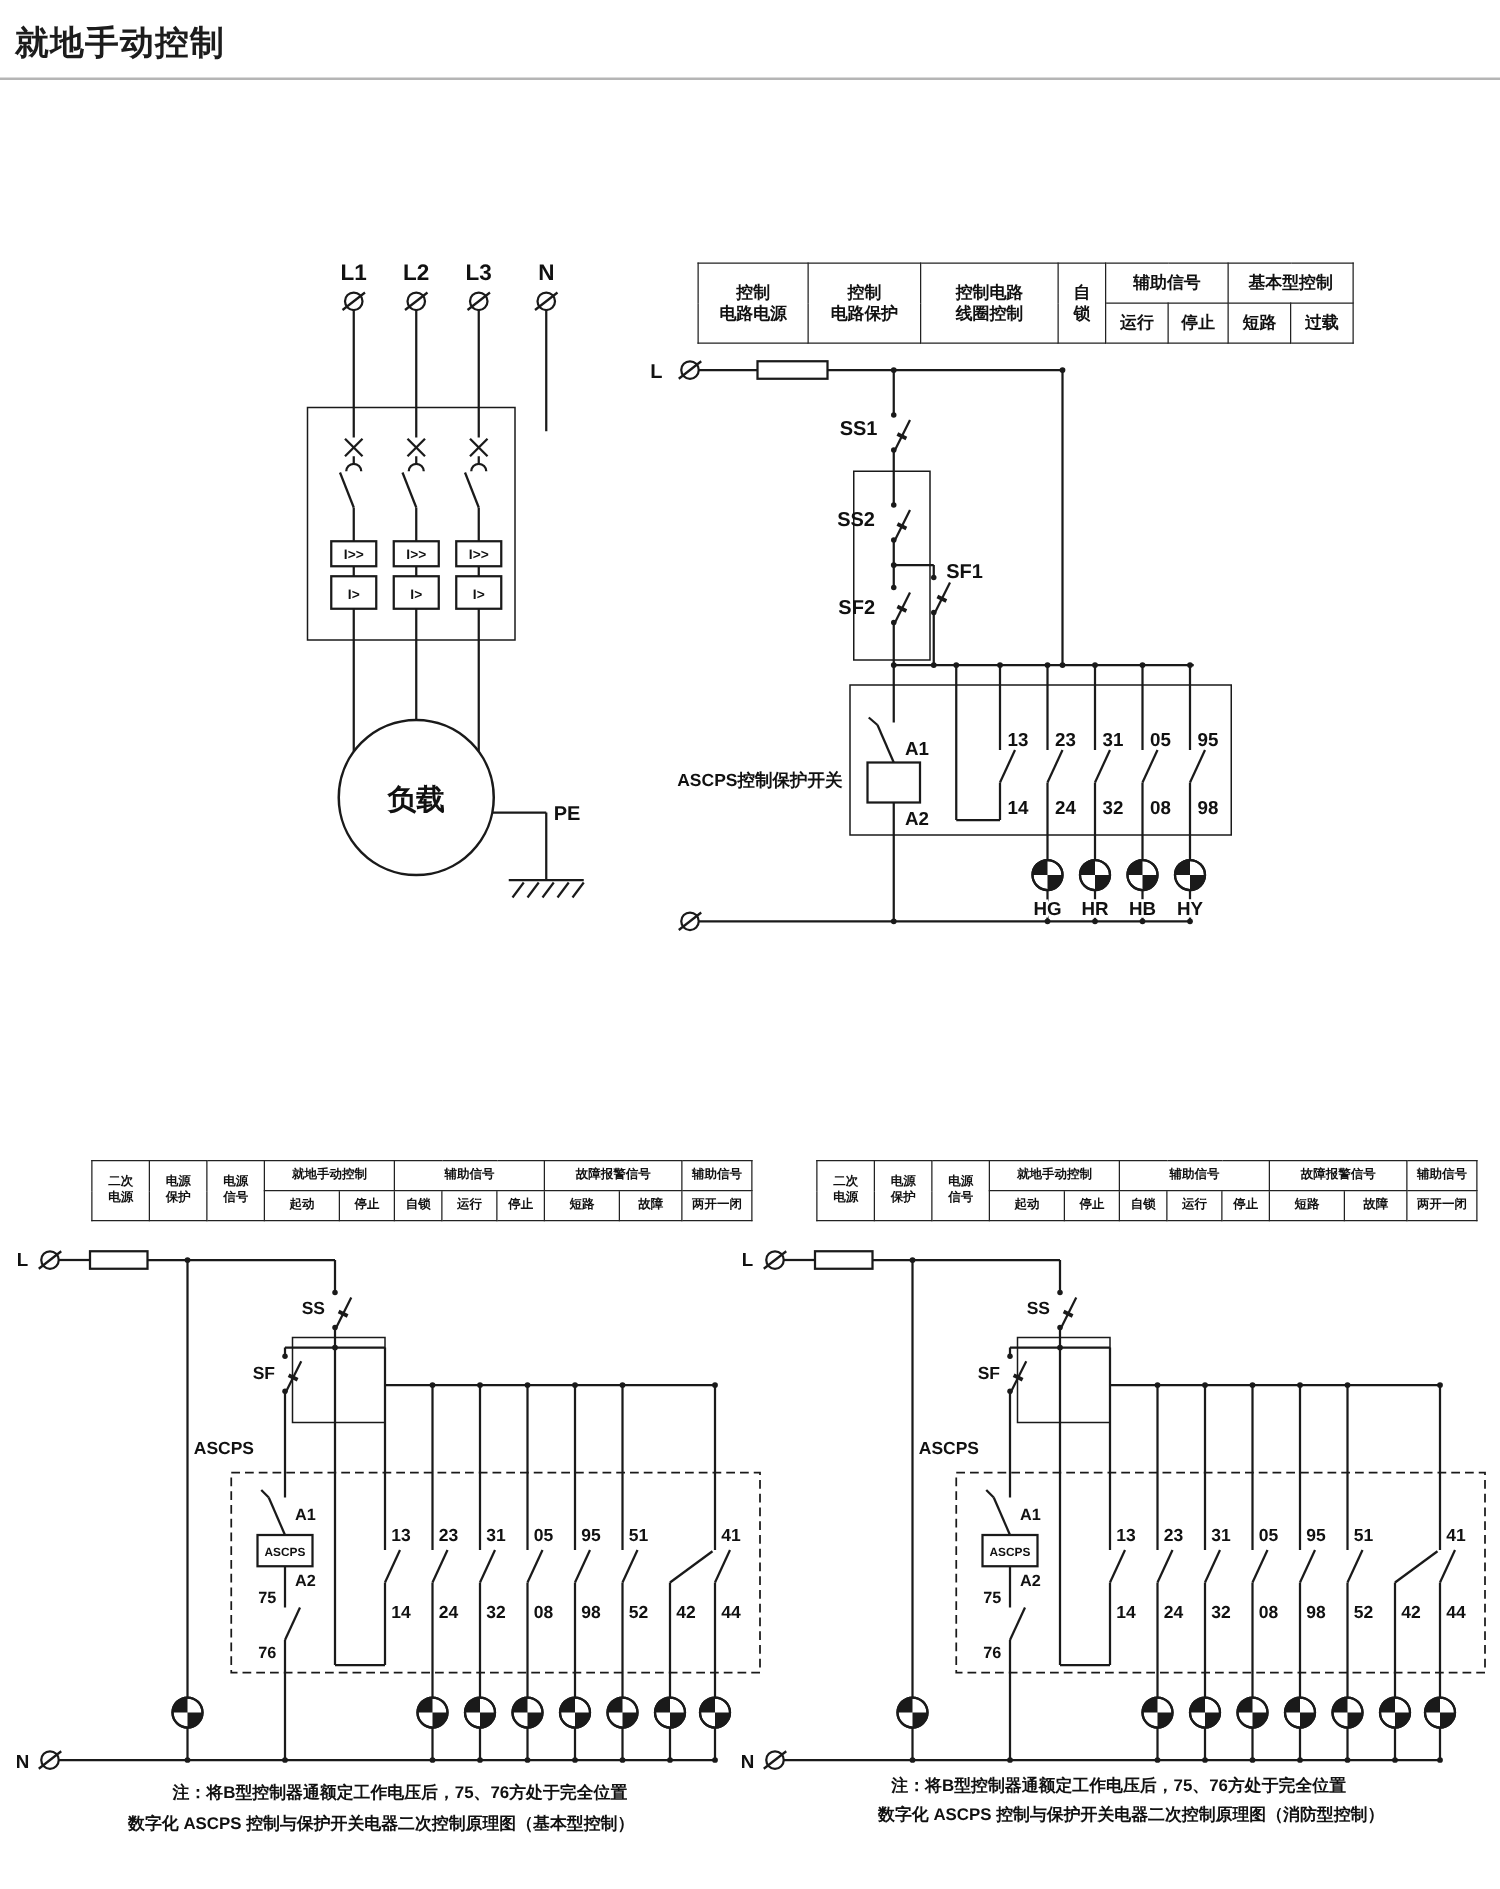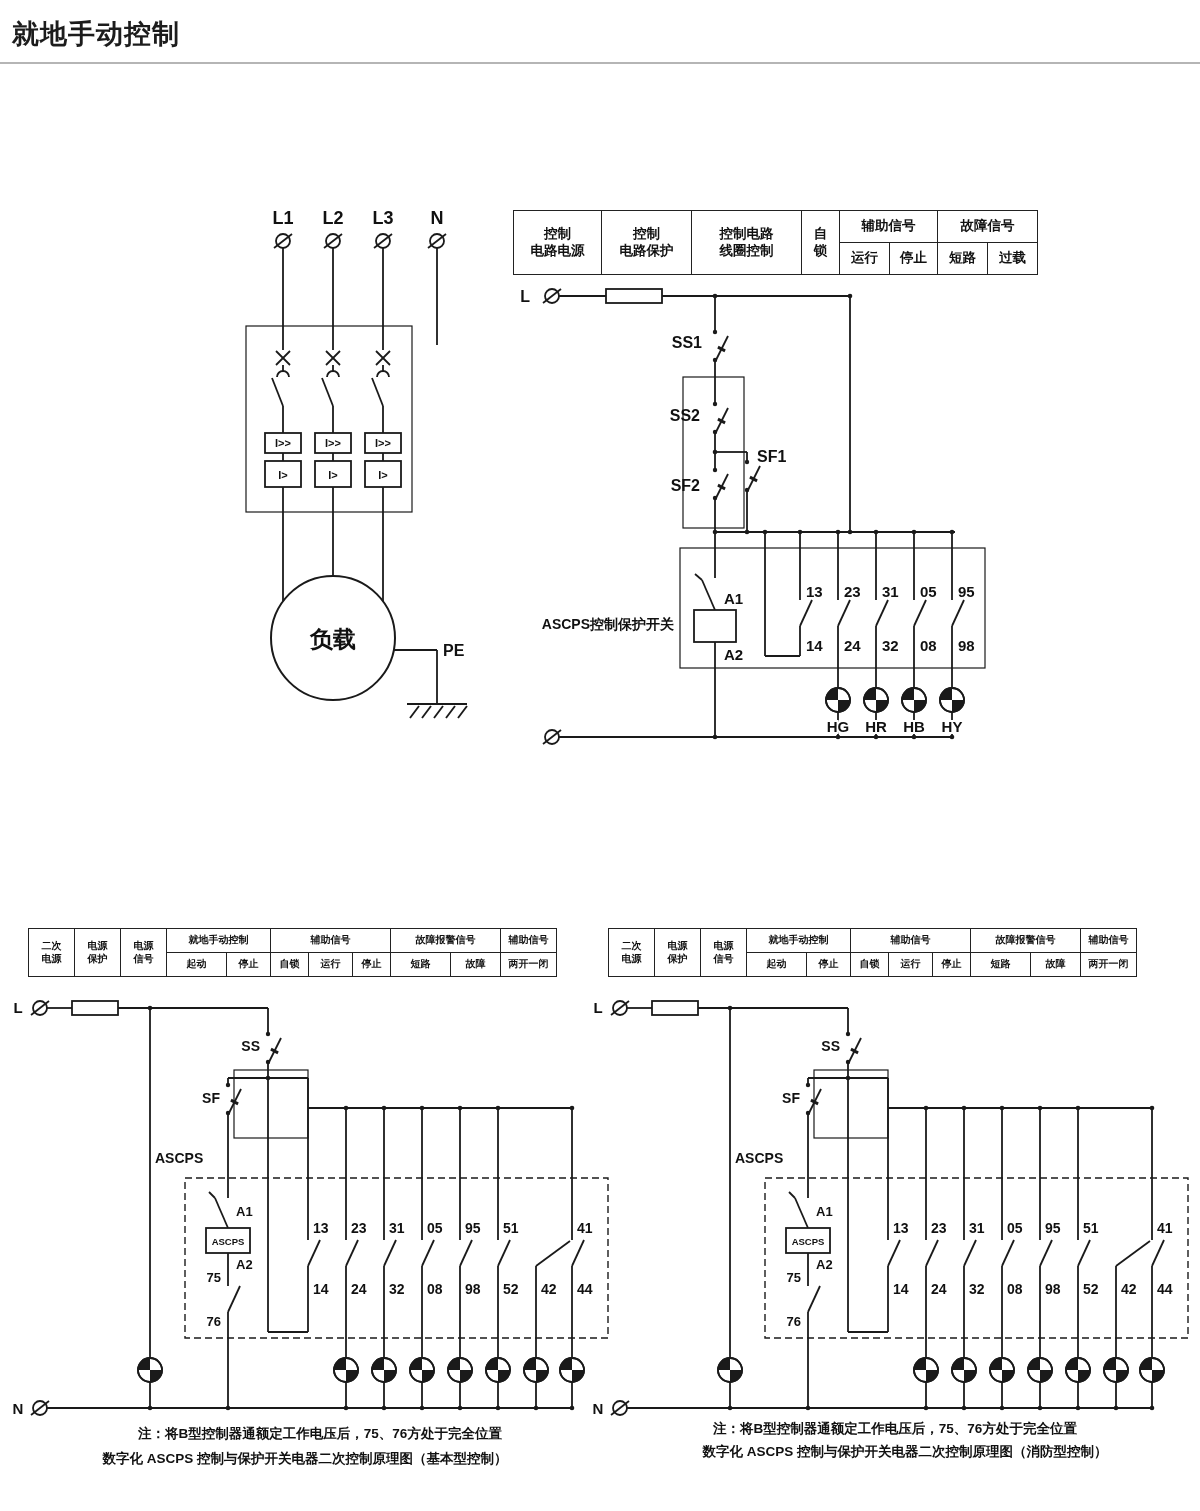--- a/index.html
+++ b/index.html
@@ -16,21 +16,21 @@
   .t95{font-size:9.5px;font-weight:700;}
   .t11{font-size:11px;font-weight:700;}
   .t13{font-size:13px;font-weight:600;}
   .t14{font-size:14px;font-weight:600;}
   .t15{font-size:15px;font-weight:600;}
   .t16{font-size:16px;font-weight:600;}
   .t18{font-size:18px;font-weight:600;}
   .t23{font-size:23px;font-weight:700;}
   .note{font-size:13.5px;font-weight:600;}
   .halo{stroke:#fff;stroke-width:4px;paint-order:stroke;}
-  .tbl{position:absolute;background:#fff;z-index:3;}
+  .tbl{position:absolute;background:#fff;z-index:3;margin-left:45px;}
   .tbl table{border-collapse:collapse;table-layout:fixed;width:100%;}
   .tbl td{border:1.5px solid #222;text-align:center;vertical-align:middle;font-weight:600;
           white-space:pre-line;line-height:1.25;padding:1px 0;color:#111;}
   .tbl-top td{font-size:13.5px;height:29px;}
   .tbl-sec td{font-size:10px;height:21px;}
 </style>
 </head>
 <body>
 
 <div class="title">就地手动控制</div>
@@ -52,21 +52,21 @@
         <tr>
       <td rowspan="2">控制
 电路电源</td>
       <td rowspan="2">控制
 电路保护</td>
       <td rowspan="2">控制电路
 线圈控制</td>
       <td rowspan="2">自
 锁</td>
       <td colspan="2">辅助信号</td>
-      <td colspan="2">故障信号</td>
+      <td colspan="2">基本型控制</td>
     </tr>
     <tr>
       <td>运行</td>
       <td>停止</td>
       <td>短路</td>
       <td>过载</td>
     </tr>
   </tbody>
     </table>
 </div>

